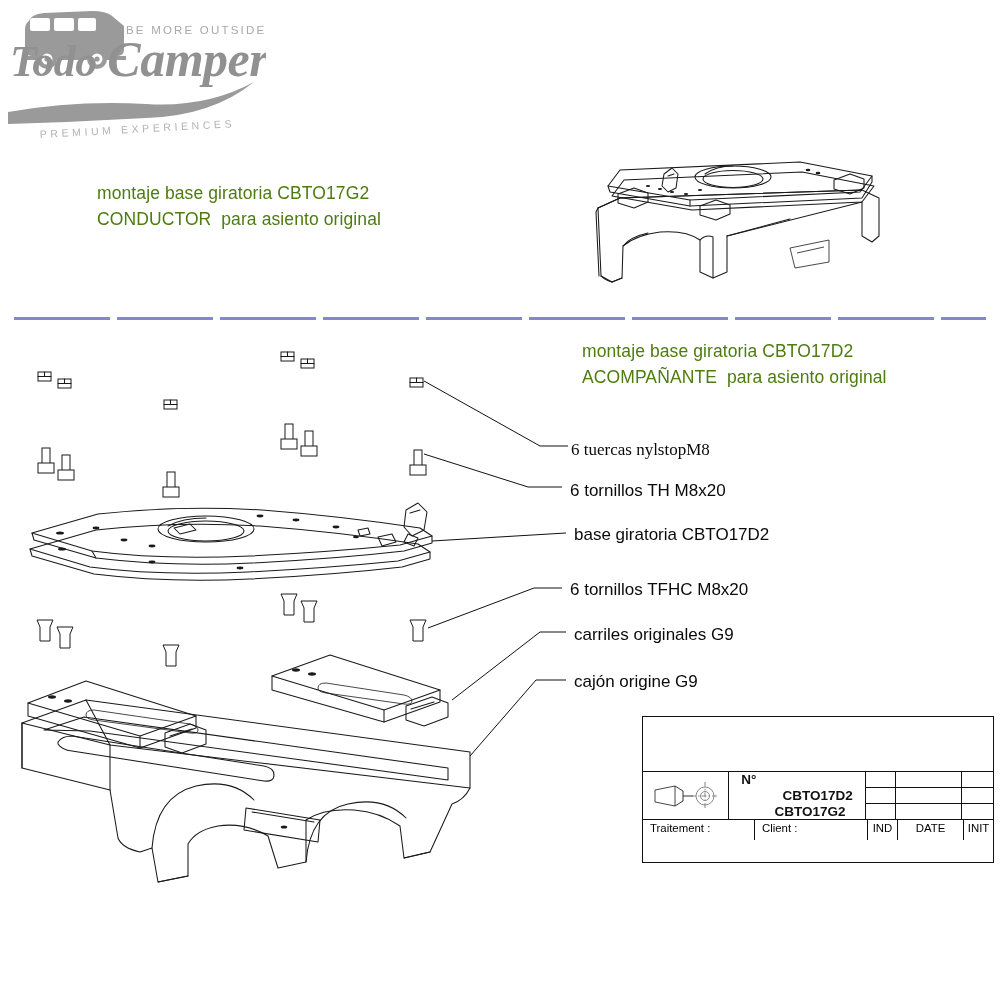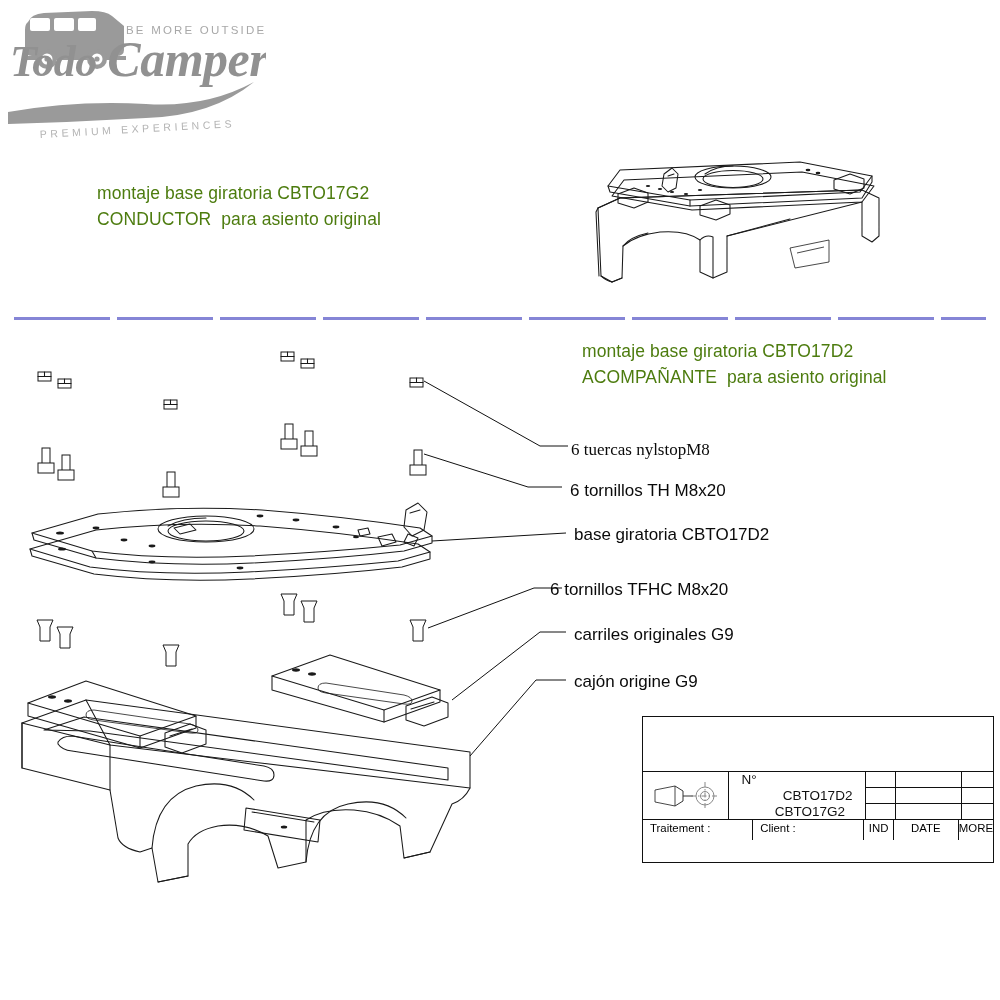--- a/index.html
+++ b/index.html
@@ -89,21 +89,21 @@
   #tb-row2 { display: flex; height: 48px; border-bottom: 1.2px solid #111; }
   #tb-proj-cell {
     width: 86px; border-right: 1.2px solid #111;
     position: relative;
   }
   #tb-ref-cell {
     flex: 1; border-right: 1.2px solid #111;
     display: flex; flex-direction: column;
     align-items: center; justify-content: center;
     font-size: 13.5px; line-height: 16px;
-    white-space: pre; color: #111;
+    white-space: pre; color: #111; font-weight: bold;
   }
   #tb-ref-cell .ref-2 { padding-left: 26px; }
   .tb-rev-col {
     display: flex; flex-direction: column;
   }
   #tb-rev-a { width: 30px; border-right: 1.2px solid #111; }
   #tb-rev-b { width: 66px; border-right: 1.2px solid #111; }
   #tb-rev-c { width: 31px; }
   .tb-rev-cell { flex: 1; border-bottom: 1px solid #111; }
   .tb-rev-cell:last-child { border-bottom: none; }
@@ -375,21 +375,21 @@
     <path class="ln-lead" d="M432 541 L566 533"></path>
     <path class="ln-lead" d="M428 628 L534 588 L562 588"></path>
     <path class="ln-lead" d="M452 700 L540 632 L566 632"></path>
     <path class="ln-lead" d="M470 756 L536 680 L566 680"></path>
   </g>
 </svg>
 
 <div class="callout-label" style="left:571px; top:440px;font-family:Liberation Serif, serif;">6 tuercas nylstopM8</div>
 <div class="callout-label" style="left:570px; top:481px;">6 tornillos TH M8x20</div>
 <div class="callout-label" style="left:574px; top:525px;">base giratoria CBTO17D2</div>
-<div class="callout-label" style="left:550px; top:580px;">6 tornillos TFHC M8x20</div>
+<div class="callout-label" style="left:570px; top:580px;">6 tornillos TFHC M8x20</div>
 <div class="callout-label" style="left:574px; top:625px;">carriles originales G9</div>
 <div class="callout-label" style="left:574px; top:672px;">cajón origine G9</div>
 
 <div id="title-block">
 
   <div id="tb-row1">
   </div>
 
   <div id="tb-row2">
     <div id="tb-proj-cell">
@@ -424,15 +424,15 @@
       <div class="tb-rev-cell"></div>
     </div>
   </div>
 
 
   <div id="tb-row4">
     <div class="tb-c-scale">Traitement :</div>
     <div class="tb-c-mat">Client :</div>
     <div class="tb-c-ind">IND</div>
     <div class="tb-c-date">DATE</div>
-    <div class="tb-c-init">MORE</div>
+    <div class="tb-c-init">INIT</div>
   </div>
 </div>
 
 </body></html>

